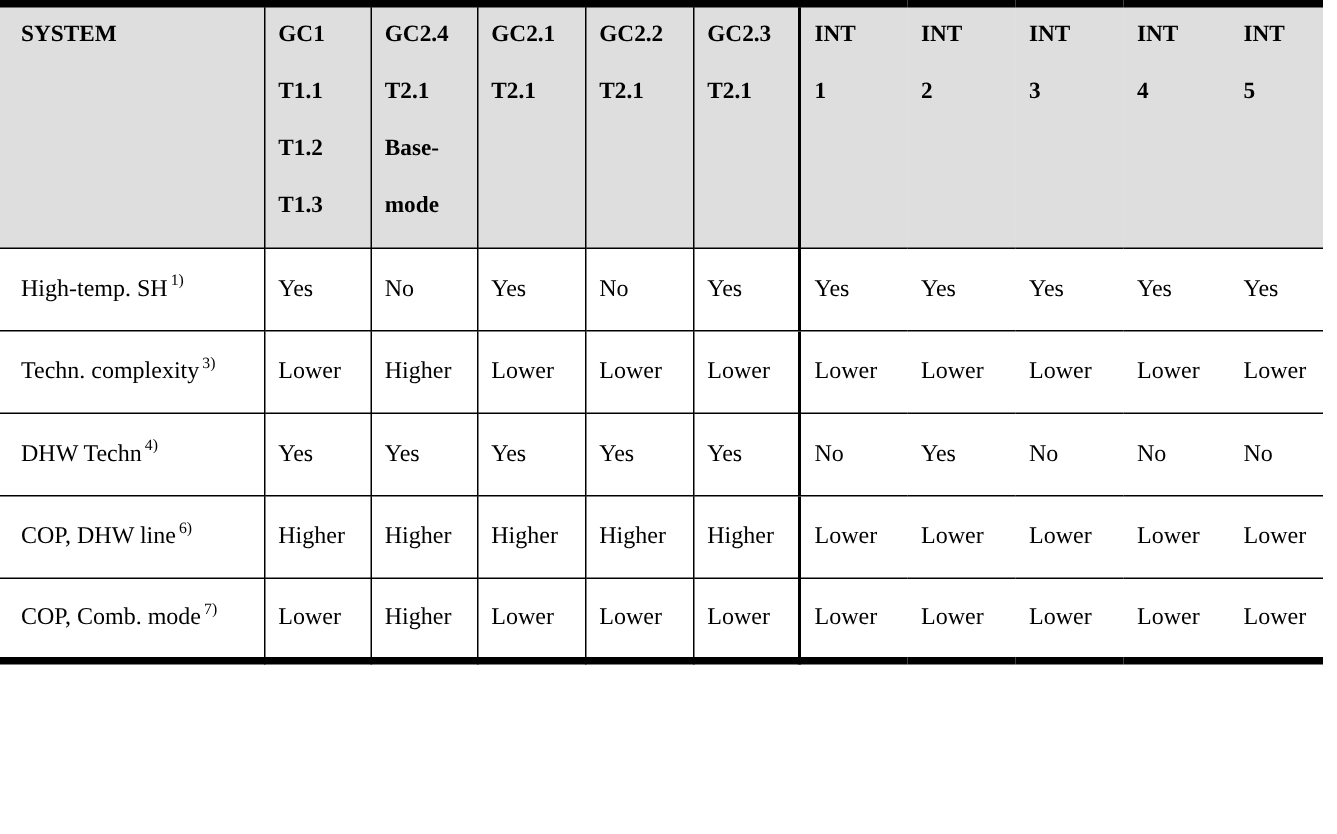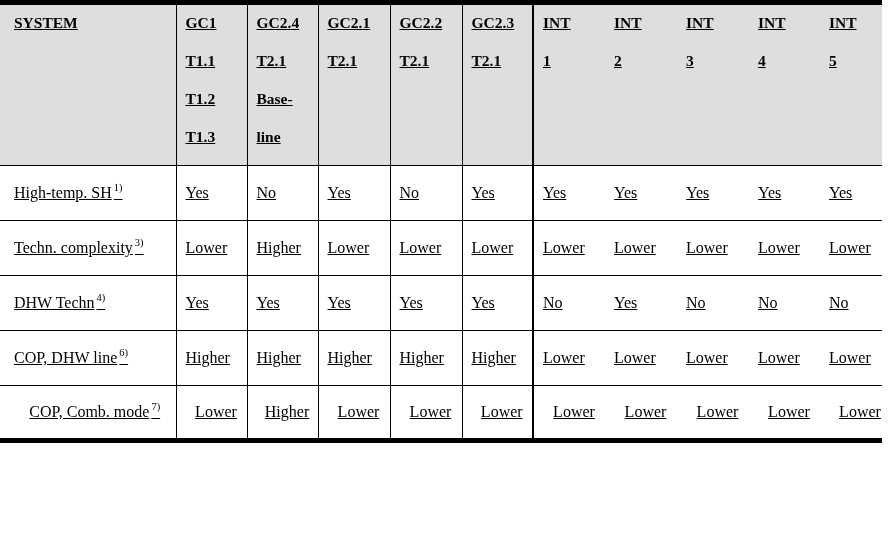--- a/index.html
+++ b/index.html
@@ -13,21 +13,20 @@
     font-family: "Liberation Serif", "DejaVu Serif", serif;
     -webkit-font-smoothing: antialiased;
   }
 
   .table-wrap {
     width: 882px;
     height: 556px;
     box-sizing: border-box;
     position: relative;
     overflow: hidden;
-    text-decoration: underline;
   }
 
   table.comparison {
     width: 891px;
     border-collapse: collapse;
     table-layout: fixed;
     border-top: 5px solid #000000;
     border-bottom: 5px solid #000000;
   }
 
@@ -70,21 +69,21 @@
     vertical-align: middle;
     padding: 0 0 0 9px;
     border-right: 1px solid #000000;
     border-bottom: 1px solid #000000;
     color: #000000;
     white-space: nowrap;
     line-height: 1.15;
   }
   tbody td.no-right { border-right: none; }
   tbody td.thick-left { border-left: 2px solid #000000; }
-  tbody tr:last-child td { border-bottom: none; text-align: center; }
+  tbody tr:last-child td { border-bottom: none; }
 
   td.row-label {
     padding-left: 14px;
     font-size: 16px;
   }
   sup.fn {
     font-size: 10.5px;
     vertical-align: super;
     line-height: 0;
     padding-left: 2px;
@@ -127,21 +126,21 @@
             <span class="hdr-line">T1.2</span>
             <span class="hdr-line">T1.3</span>
           </span>
         </th>
 
         <th>
           <span class="hdr-stack">
             <span class="hdr-line">GC2.4</span>
             <span class="hdr-line">T2.1</span>
             <span class="hdr-line">Base-</span>
-            <span class="hdr-line">line</span>
+            <span class="hdr-line">mode</span>
           </span>
         </th>
 
         <th>
           <span class="hdr-stack">
             <span class="hdr-line">GC2.1</span>
             <span class="hdr-line">T2.1</span>
             <span class="hdr-line"></span>
             <span class="hdr-line"></span>
           </span>

